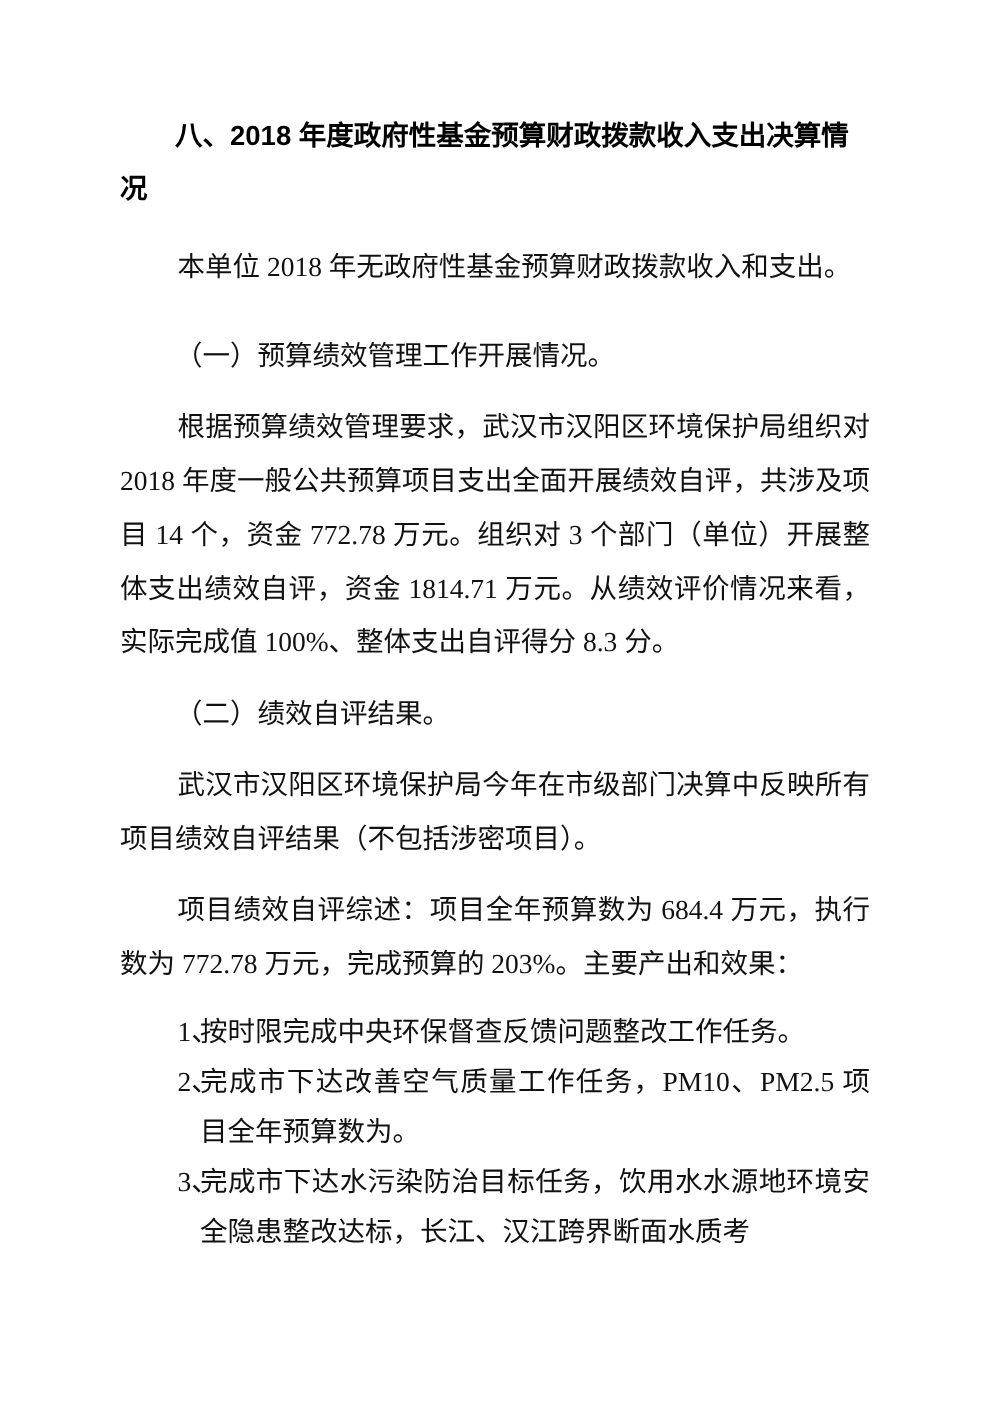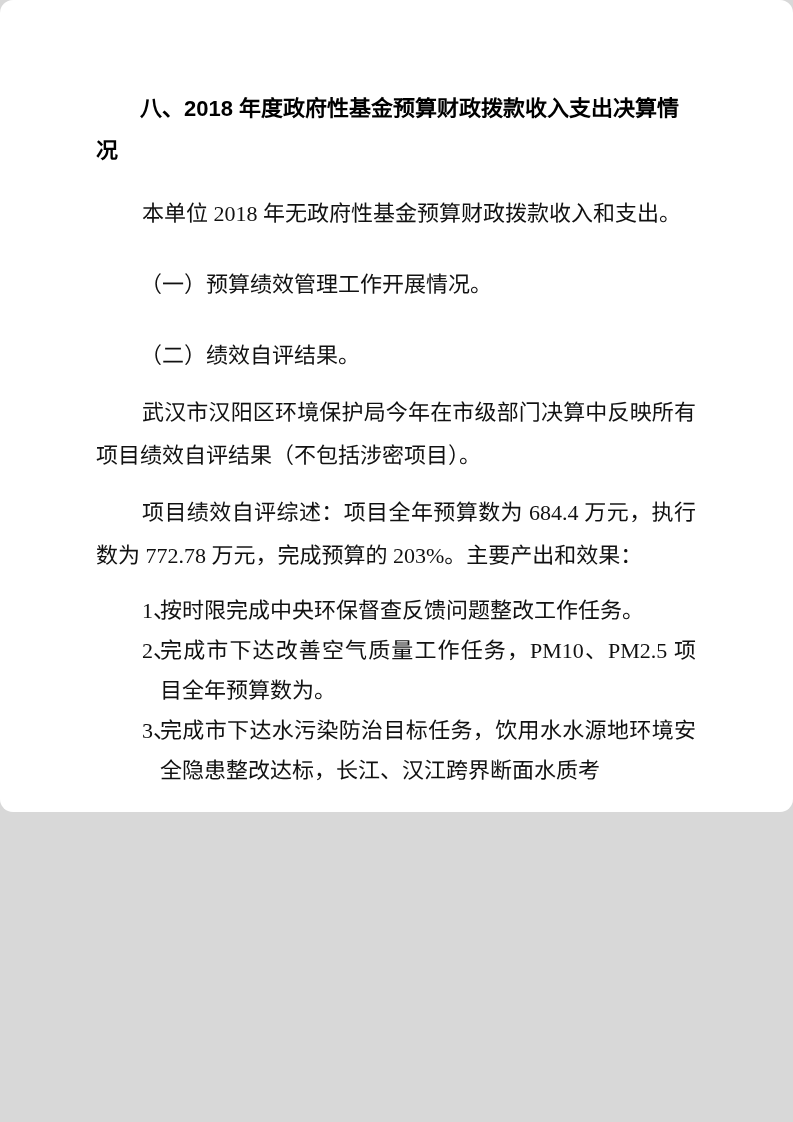--- a/index.html
+++ b/index.html
@@ -4,26 +4,25 @@
 <title>document-page</title>
 <style>
   html, body {
     margin: 0;
     padding: 0;
     background: #d8d8d8;
   }
   .page {
     position: relative;
     width: 793px;
-    height: 812px;
+    height: 1122px;
     margin: 0 auto;
     background: #ffffff;
     box-sizing: border-box;
     overflow: hidden;
-    border-radius: 13px;
   }
   .content {
     position: absolute;
     left: 96px;
     top: 88px;
     width: 600px;
     font-family: "Liberation Serif", "DejaVu Serif", serif;
     color: #111111;
   }
   .h-heading {
@@ -88,20 +87,21 @@
 
     <div class="gap-sm"></div>
 
 
     <div class="gap-sm"></div>
 
     <div class="para tight">（一）预算绩效管理工作开展情况。</div>
 
     <div class="gap-sm"></div>
 
+    <div class="para">根据预算绩效管理要求，武汉市汉阳区环境保护局组织对 2018 年度一般公共预算项目支出全面开展绩效自评，共涉及项目 14 个，资金 772.78 万元。组织对 3 个部门（单位）开展整体支出绩效自评，资金 1814.71 万元。从绩效评价情况来看，实际完成值 100%、整体支出自评得分 8.3 分。</div>
 
     <div class="gap-sm"></div>
 
     <div class="para tight">（二）绩效自评结果。</div>
 
     <div class="gap-sm"></div>
 
     <div class="para">武汉市汉阳区环境保护局今年在市级部门决算中反映所有项目绩效自评结果（不包括涉密项目）。</div>
 
     <div class="gap-sm"></div>

